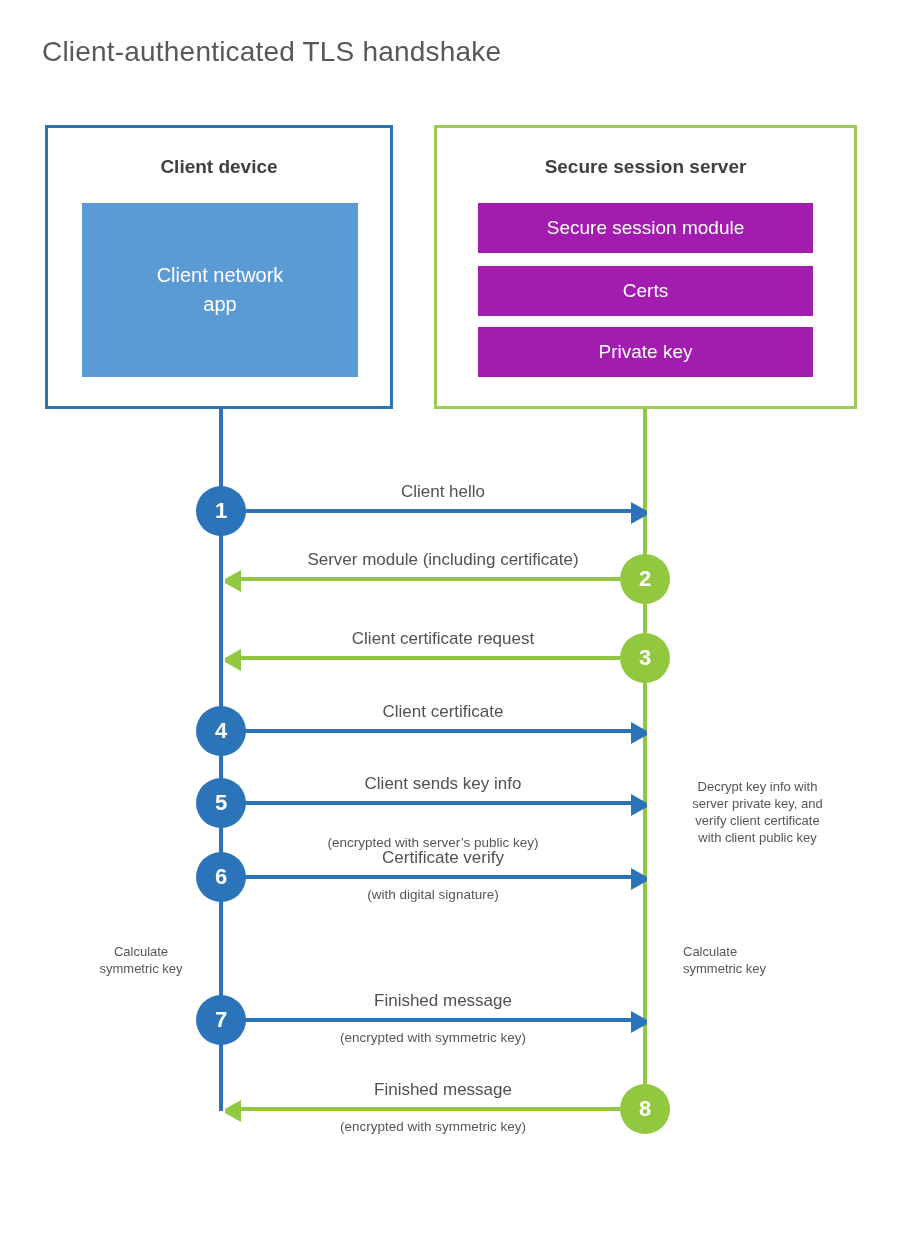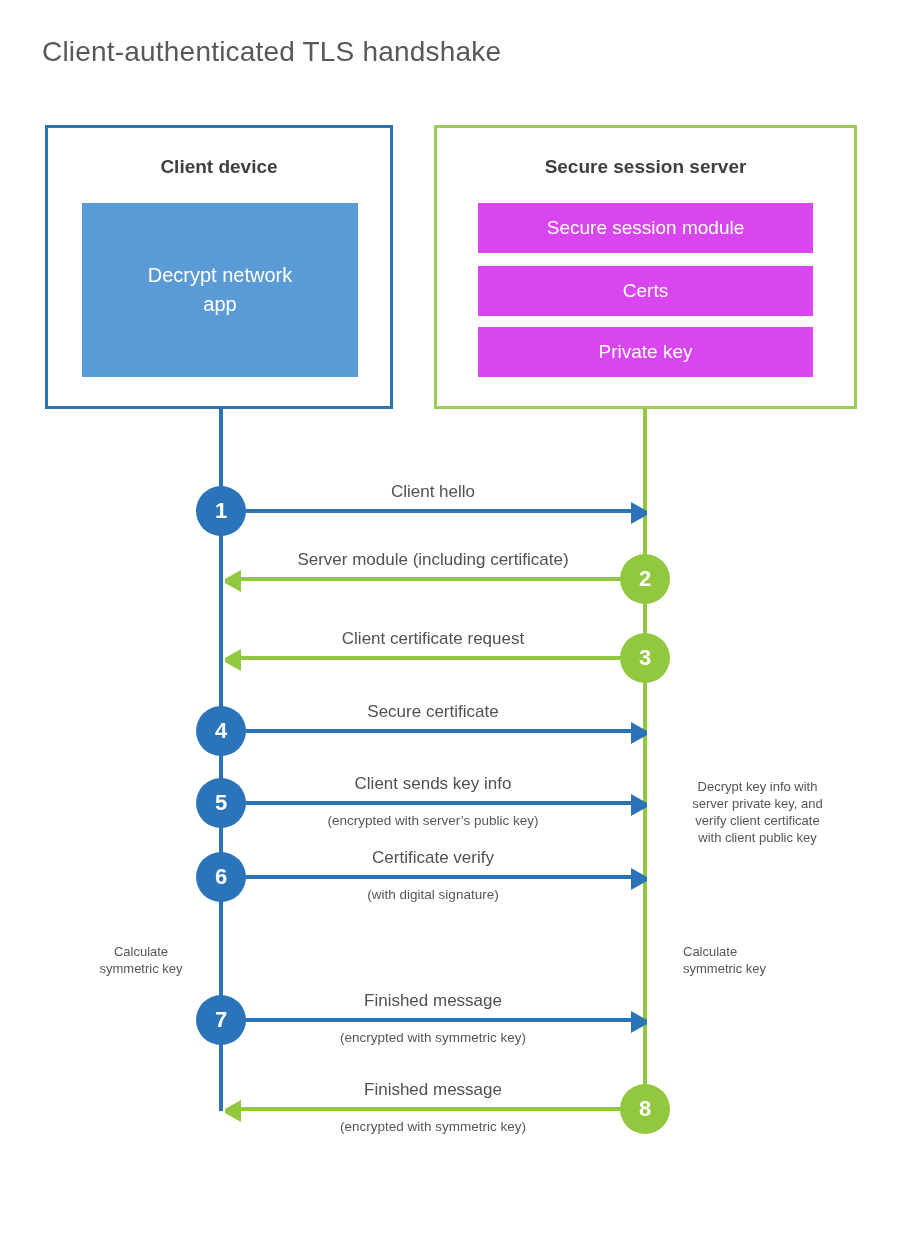--- a/index.html
+++ b/index.html
@@ -51,21 +51,21 @@
     font-size: 20px;
     line-height: 1.45;
     display: flex; align-items: center; justify-content: center;
     text-align: center;
     white-space: pre-line;
   }
   .server-bar {
     position: absolute;
     left: 474px;
     width: 335px; height: 50px;
-    background: #d946ef;
+    background: #a21caf;
     color: #ffffff;
     font-size: 19px;
     display: flex; align-items: center; justify-content: center;
     text-align: center;
   }
   .bar-1 { top: 199px; }
   .bar-2 { top: 262px; }
   .bar-3 { top: 323px; }
   
   .lifeline { position: absolute; width: 4px; }
@@ -90,21 +90,21 @@
     color: #ffffff;
     font-size: 22px;
     font-weight: 700;
     display: flex; align-items: center; justify-content: center;
     z-index: 3;
   }
   .blue-circle  { background: #2c74b9; left: 192px; }
   .green-circle { background: #92c83f; left: 616px; }
   .msg-label {
     position: absolute;
-    left: 219px; width: 420px;
+    left: 229px; width: 420px;
     text-align: center;
     font-size: 17px;
     color: #4f5153;
   }
   .msg-sub {
     position: absolute;
     left: 219px; width: 420px;
     text-align: center;
     font-size: 13.5px;
     color: #54565a;
@@ -123,21 +123,21 @@
 </head>
 <body>
 
 <div class="canvas">
 
   <div class="page-title">Client-authenticated TLS handshake</div>
 
   <div class="actor-box client-box">
     <div class="actor-title">Client device</div>
   </div>
-  <div class="app-box">Decrypt network
+  <div class="app-box">Client network
 app</div>
 
   <div class="actor-box server-box">
     <div class="actor-title">Secure session server</div>
   </div>
   <div class="server-bar bar-1">Secure session module</div>
   <div class="server-bar bar-2">Certs</div>
   <div class="server-bar bar-3">Private key</div>
 
   <div class="lifeline client-lifeline"></div>
@@ -154,27 +154,27 @@
   <div class="msg-label" style="top:544px;">Server module (including certificate)</div>
 
   <div class="msg-line green-bg" style="left:233px; top:652px; width:408px;"></div>
   <div class="arrow-left" style="left:217px; top:645px;"></div>
   <div class="num-circle green-circle" style="top:629px;">3</div>
   <div class="msg-label" style="top:623px;">Client certificate request</div>
 
   <div class="msg-line blue-bg" style="left:217px; top:725px; width:411px;"></div>
   <div class="arrow-right" style="left:627px; top:718px;"></div>
   <div class="num-circle blue-circle" style="top:702px;">4</div>
-  <div class="msg-label" style="top:696px;">Secure certificate</div>
+  <div class="msg-label" style="top:696px;">Client certificate</div>
 
   <div class="msg-line blue-bg" style="left:217px; top:797px; width:411px;"></div>
   <div class="arrow-right" style="left:627px; top:790px;"></div>
   <div class="num-circle blue-circle" style="top:774px;">5</div>
   <div class="msg-label" style="top:768px;">Client sends key info</div>
-  <div class="msg-sub" style="top:807px;">(encrypted with server’s public key)</div>
+  <div class="msg-sub" style="top:829px;">(encrypted with server’s public key)</div>
 
   <div class="msg-line blue-bg" style="left:217px; top:871px; width:411px;"></div>
   <div class="arrow-right" style="left:627px; top:864px;"></div>
   <div class="num-circle blue-circle" style="top:848px;">6</div>
   <div class="msg-label" style="top:842px;">Certificate verify</div>
   <div class="msg-sub" style="top:881px;">(with digital signature)</div>
 
   <div class="msg-line blue-bg" style="left:217px; top:1014px; width:411px;"></div>
   <div class="arrow-right" style="left:627px; top:1007px;"></div>
   <div class="num-circle blue-circle" style="top:991px;">7</div>

